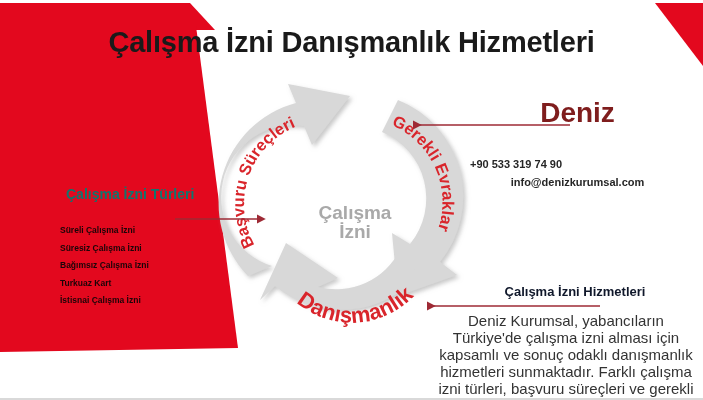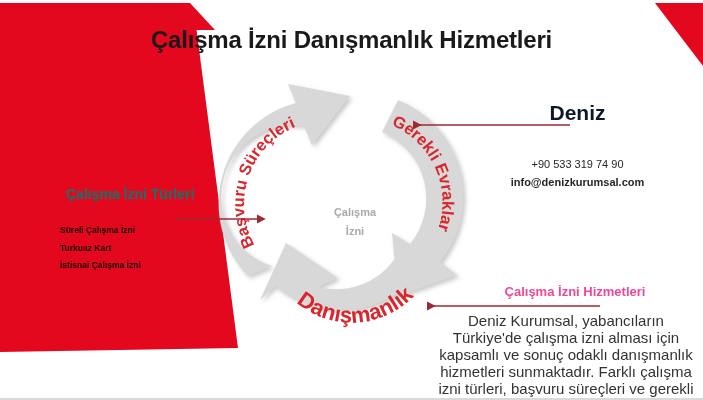--- a/index.html
+++ b/index.html
@@ -21,21 +21,21 @@
     position: absolute;
     left: 0; top: 0;
     width: 703px; height: 400px;
   }
   .title {
     position: absolute;
     left: 0;
     top: 26px;
     width: 703px;
     text-align: center;
-    font-size: 24px;
+    font-size: 29px;
     font-weight: bold;
     color: #1a1a1a;
     letter-spacing: -0.2px;
   }
 
   
   .left-head {
     position: absolute;
     left: 66px;
     top: 186px;
@@ -59,33 +59,32 @@
     white-space: nowrap;
   }
 
   
   .brand {
     position: absolute;
     left: 470px;
     top: 100px;
     width: 215px;
     text-align: center;
-    font-size: 21px;
-    font-weight: bold;
-    color: #0f172a;
+    font-size: 28px;
+    font-weight: bold;
+    color: #7f1d1d;
     line-height: 26px;
   }
   .brand-phone {
     position: absolute;
     left: 470px;
     top: 158px;
     width: 215px;
-    text-align: center;
     font-size: 11px;
-    font-weight: normal;
+    font-weight: bold;
     color: #262626;
   }
   .brand-mail {
     position: absolute;
     left: 470px;
     top: 176px;
     width: 215px;
     text-align: center;
     font-size: 11px;
     font-weight: bold;
@@ -94,41 +93,41 @@
 
   
   .svc-head {
     position: absolute;
     left: 455px;
     top: 284px;
     width: 240px;
     text-align: center;
     font-size: 13px;
     font-weight: bold;
-    color: #ec4899;
+    color: #0f172a;
   }
   .svc-body {
     position: absolute;
     left: 437px;
     top: 312px;
     width: 258px;
     text-align: center;
     font-size: 15px;
     color: #333333;
     line-height: 17px;
   }
 
   
   .center-label {
     position: absolute;
     left: 299px;
     top: 203px;
     width: 112px;
     text-align: center;
-    font-size: 11px;
+    font-size: 19px;
     font-weight: bold;
     color: #a9a9a9;
     line-height: 19px;
   }
   .arc-text {
     fill: #d9252b;
     font-family: "Liberation Sans", sans-serif;
     font-weight: bold;
   }
 </style>
@@ -199,20 +198,22 @@
   <div class="title">Çalışma İzni Danışmanlık Hizmetleri</div>
 
   <div class="center-label">
     <div>Çalışma</div>
     <div>İzni</div>
   </div>
 
   <div class="left-head">Çalışma İzni Türleri</div>
   <div class="left-list">
     <div class="left-list-item">Süreli Çalışma İzni</div>
+    <div class="left-list-item">Süresiz Çalışma İzni</div>
+    <div class="left-list-item">Bağımsız Çalışma İzni</div>
     <div class="left-list-item">Turkuaz Kart</div>
     <div class="left-list-item">İstisnai Çalışma İzni</div>
   </div>
 
   <div class="brand">
     <div>Deniz</div>
   </div>
   <div class="brand-phone">+90 533 319 74 90</div>
   <div class="brand-mail">info@denizkurumsal.com</div>
 

